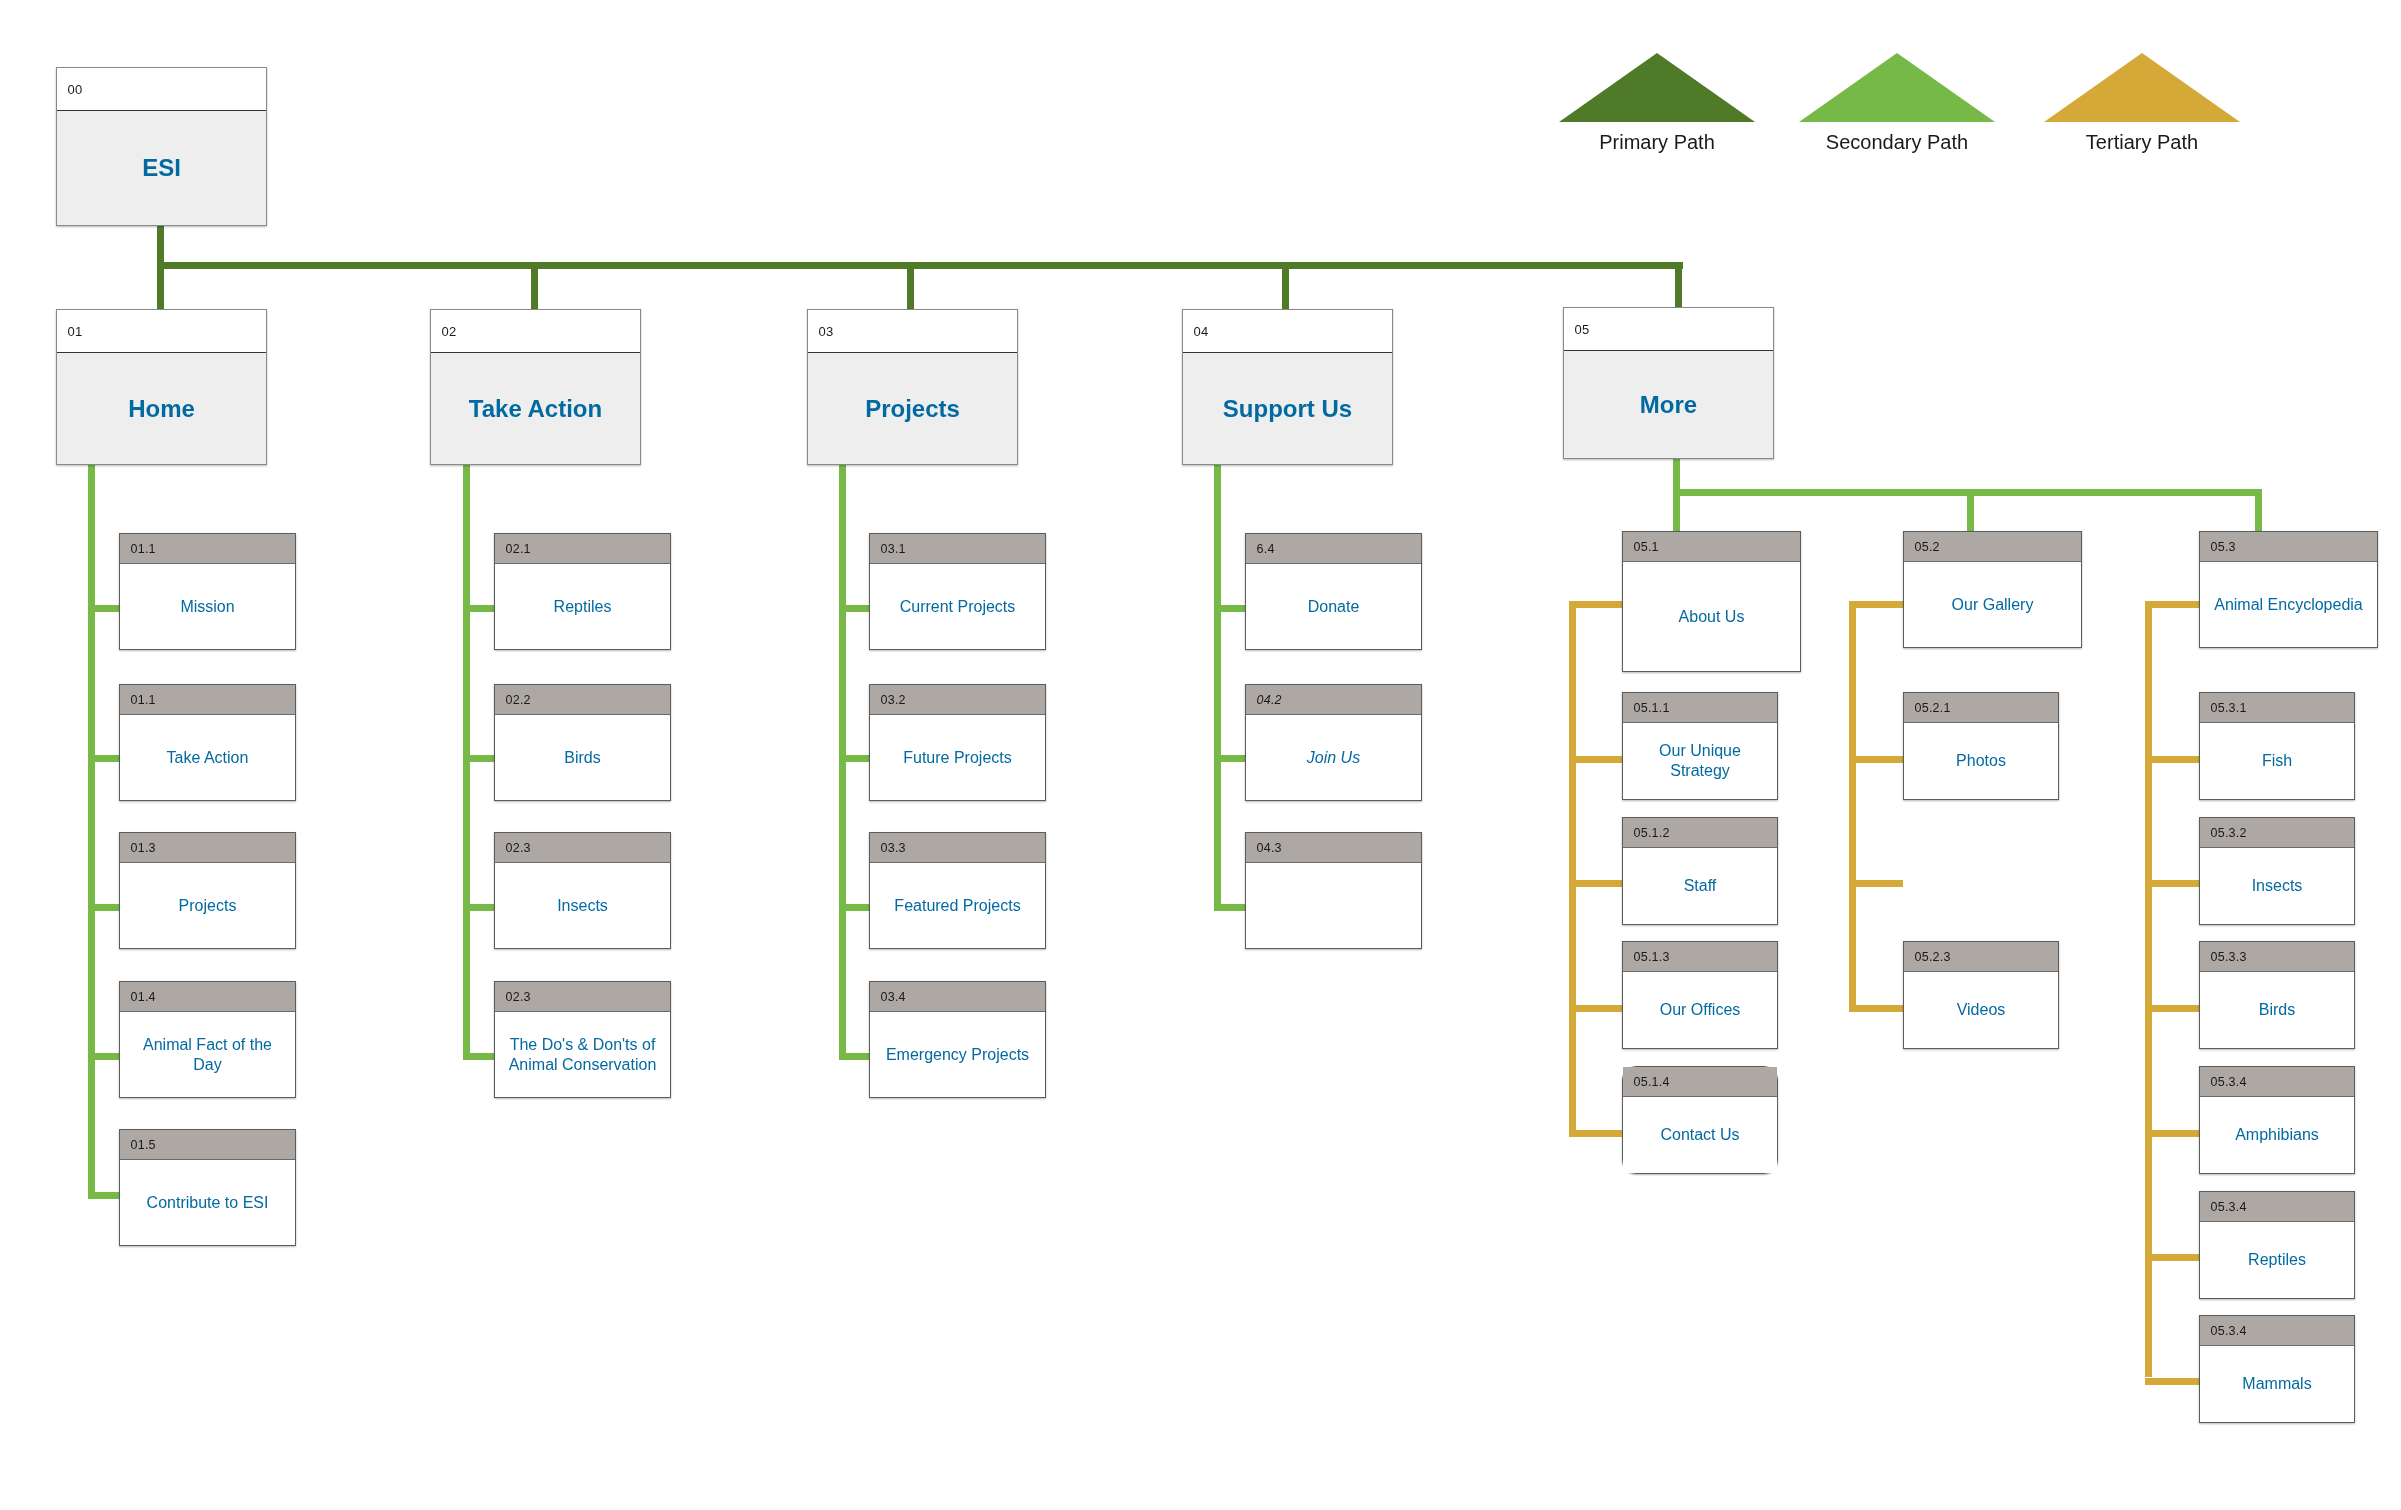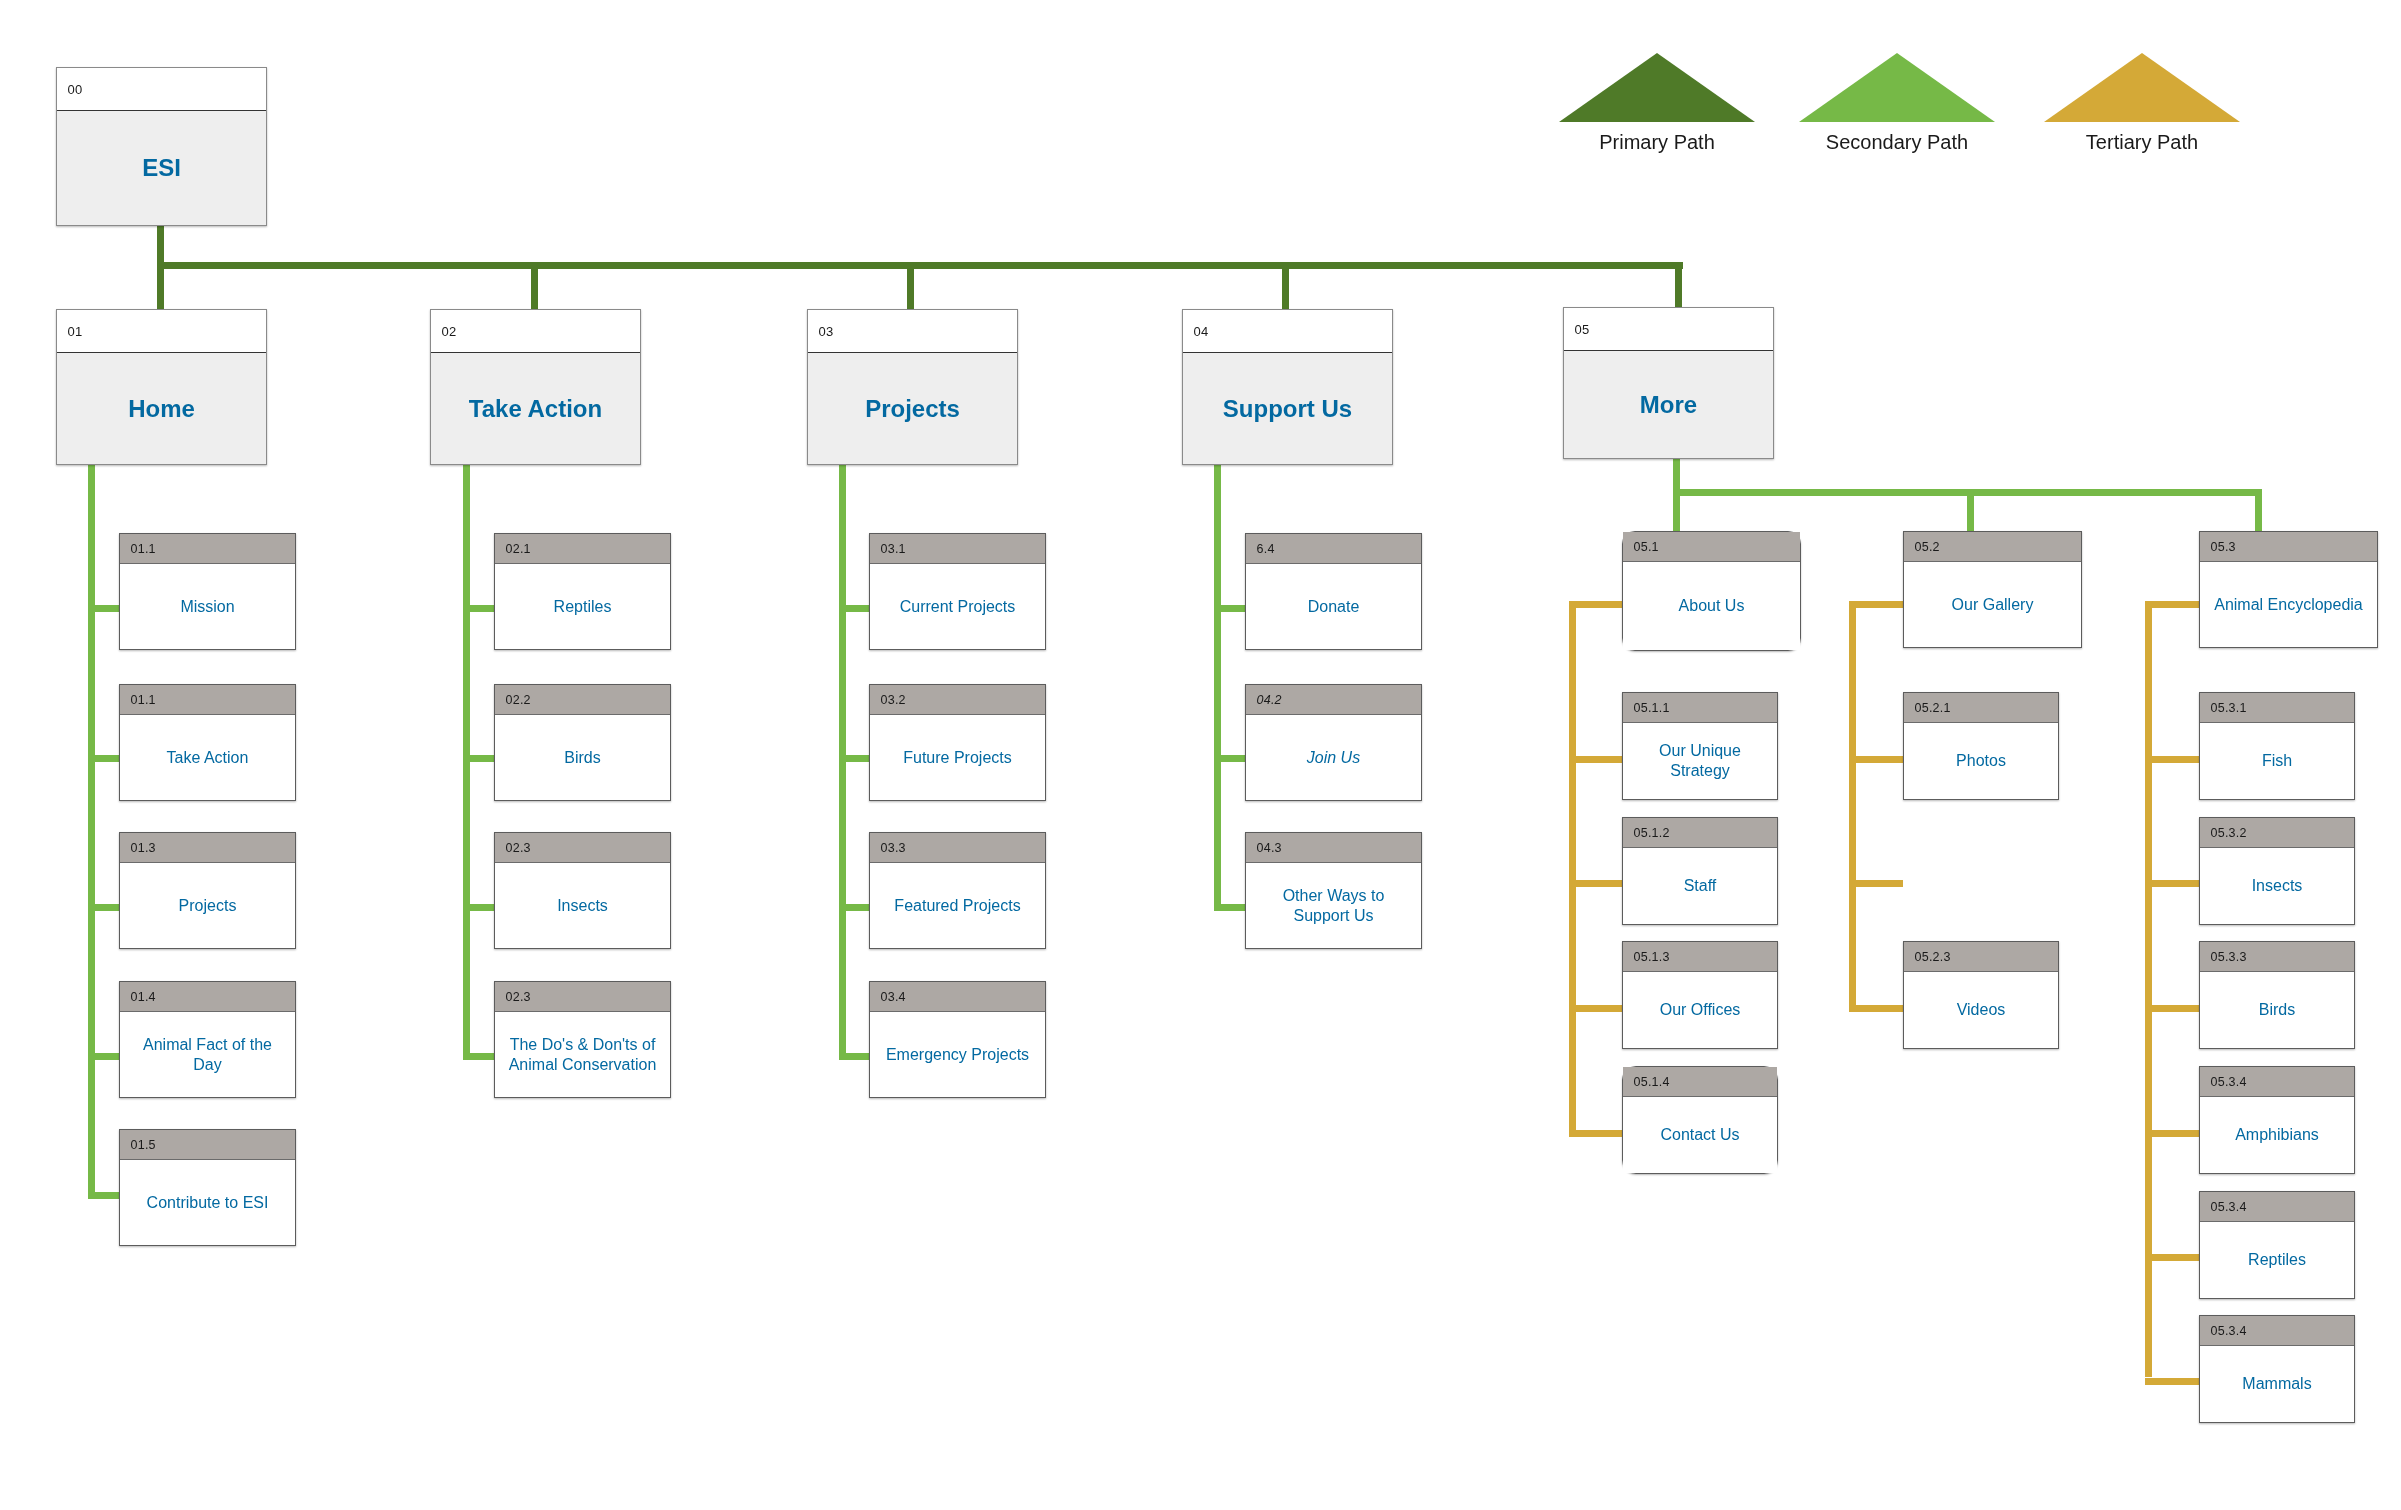--- a/index.html
+++ b/index.html
@@ -279,24 +279,23 @@
   <div class="node leaf" style="left:1245px; top:533px; width:177px; height:117px;">
     <div class="hdr">6.4</div>
     <div class="body">Donate</div>
   </div>
   <div class="node leaf" style="left:1245px; top:684px; width:177px; height:117px;font-style:italic;">
     <div class="hdr">04.2</div>
     <div class="body">Join Us</div>
   </div>
   <div class="node leaf" style="left:1245px; top:832px; width:177px; height:117px;">
     <div class="hdr">04.3</div>
-    <div class="body">Other Ways to Support Us</div>
-  </div>
-
-  <div class="node leaf" style="left:1622px; top:531px; width:179px; height:120px;border-radius:13px;">
+  </div>
+
+  <div class="node leaf" style="left:1622px; top:531px; width:179px; height:141px;">
     <div class="hdr">05.1</div>
     <div class="body">About Us</div>
   </div>
   <div class="node leaf" style="left:1622px; top:692px; width:156px; height:108px;">
     <div class="hdr">05.1.1</div>
     <div class="body">Our Unique Strategy</div>
   </div>
   <div class="node leaf" style="left:1622px; top:817px; width:156px; height:108px;">
     <div class="hdr">05.1.2</div>
     <div class="body">Staff</div>

